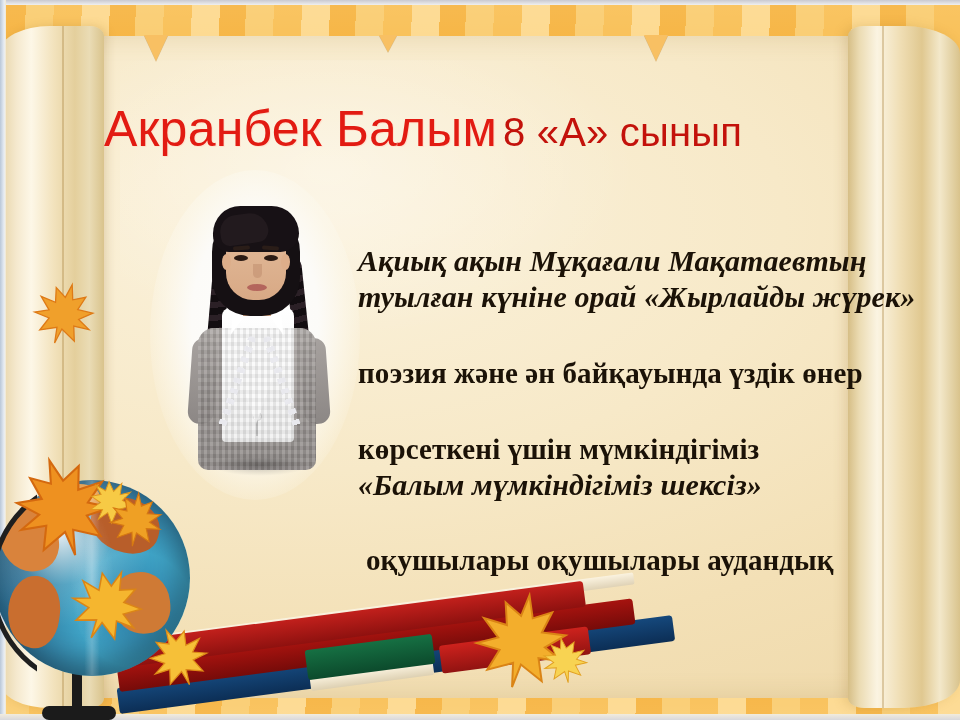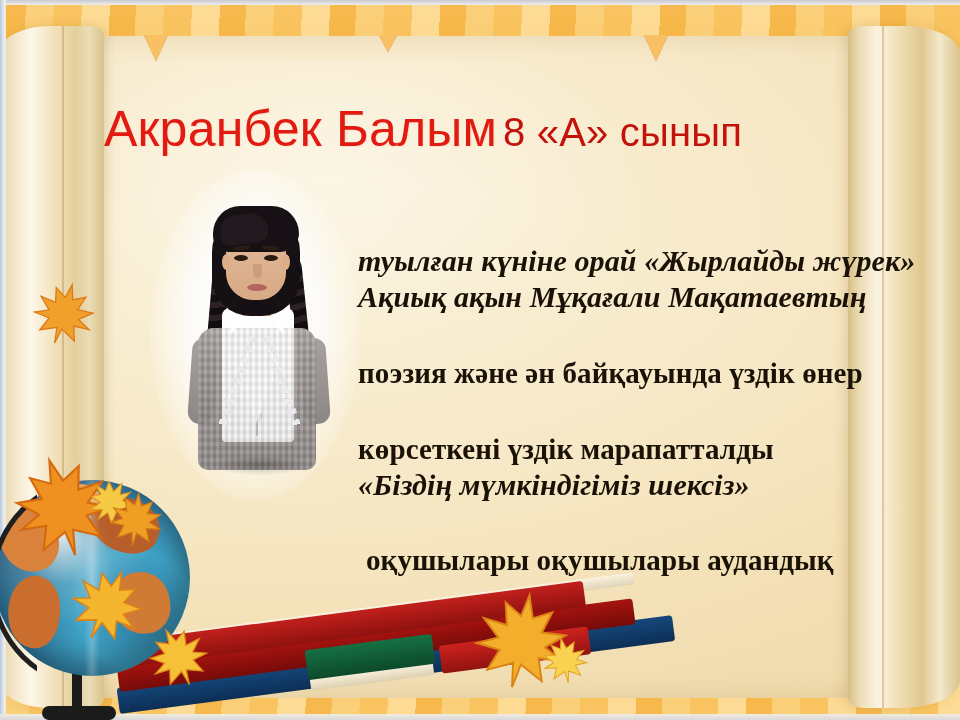--- a/index.html
+++ b/index.html
@@ -425,25 +425,25 @@
       <div class="brow-r"></div>
       <div class="eye-l"></div>
       <div class="eye-r"></div>
       <div class="nose"></div>
       <div class="mouth"></div>
       <div class="body-shadow"></div>
     </div>
   </div>
 
   <div class="bodytext">
+    <div class="ln ital">Ақиық ақын Мұқағали Мақатаевтың</div>
     <div class="ln ital">туылған күніне орай «Жырлайды жүрек»</div>
-    <div class="ln ital">Ақиық ақын Мұқағали Мақатаевтың</div>
     <div class="ln bold">поэзия және ән байқауында үздік өнер</div>
-    <div class="ln bold">көрсеткені үздік марапатталды</div>
-    <div class="ln ital">«Біздің мүмкіндігіміз шексіз»</div>
+    <div class="ln bold">көрсеткені үшін мүмкіндігіміз</div>
+    <div class="ln ital">«Балым мүмкіндігіміз шексіз»</div>
     <div class="ln bold ind">оқушылары оқушылары аудандық</div>
   </div>
 
   <div class="books">
     <div class="book bk3"></div>
     <div class="bk2p"></div>
     <div class="book bk2"></div>
     <div class="bk1p"></div>
     <div class="book bk1"></div>
     <div class="bkgreen-p"></div>

